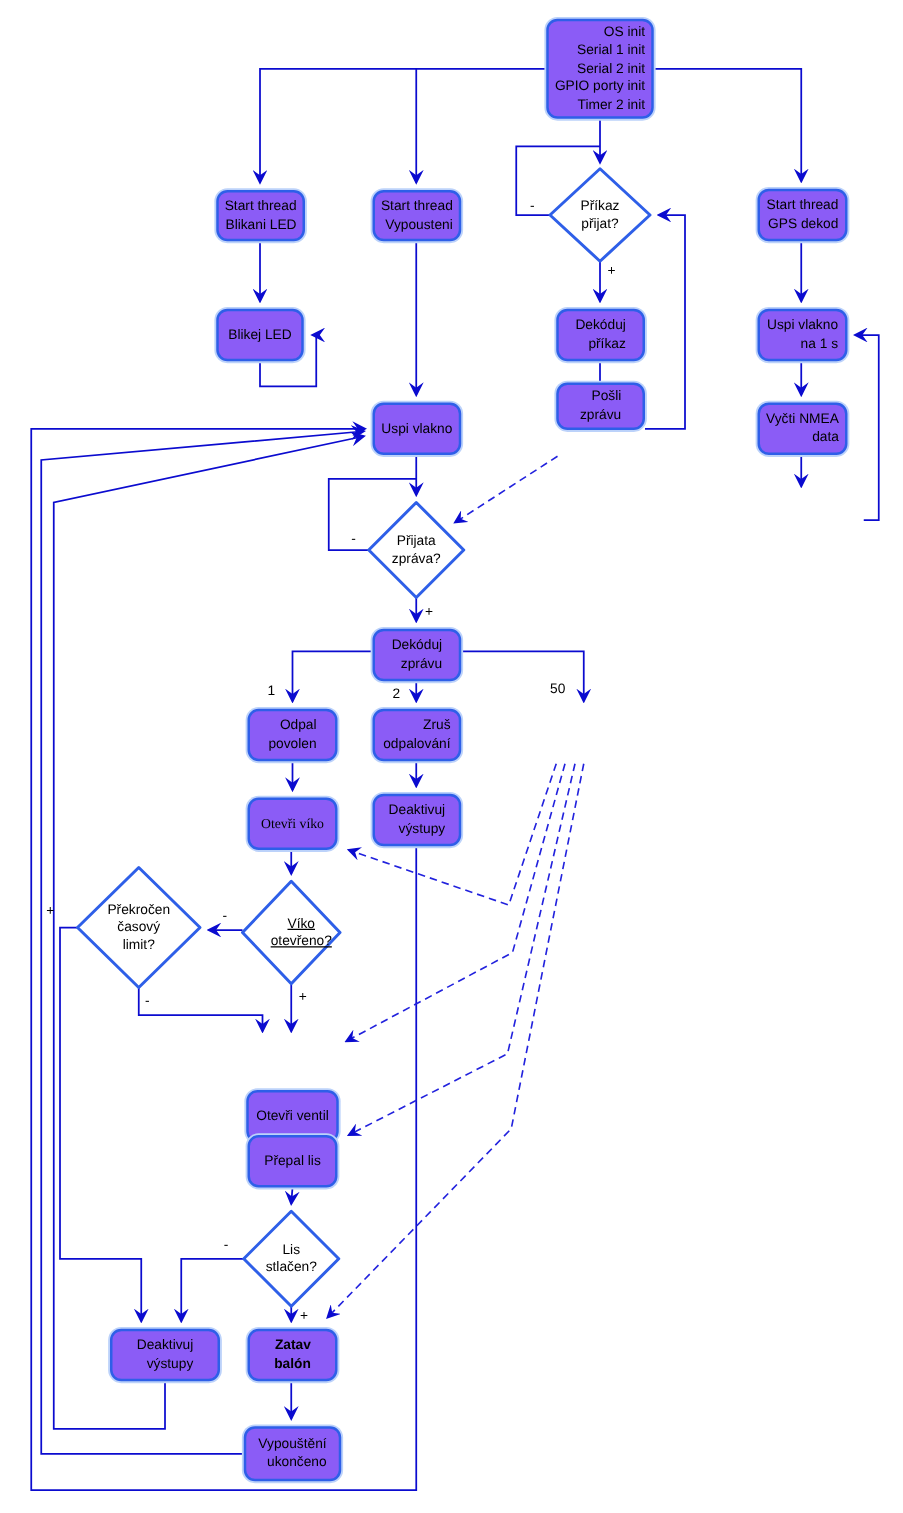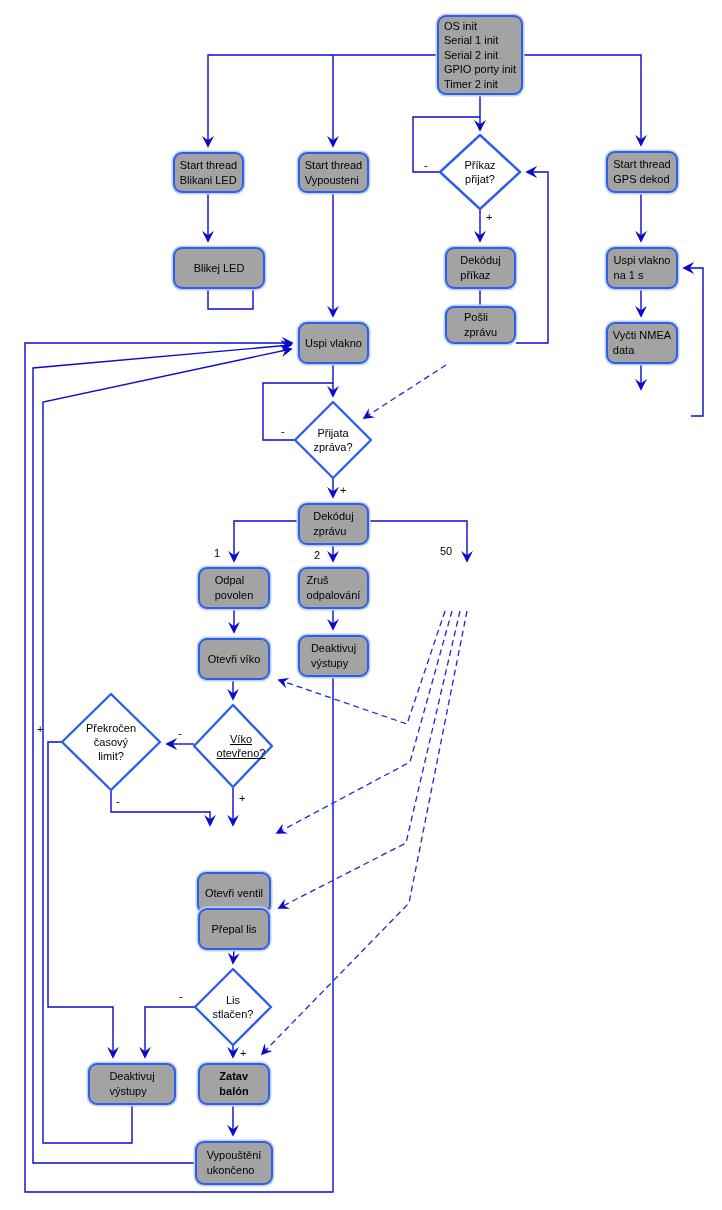--- a/index.html
+++ b/index.html
@@ -3,24 +3,24 @@
 <meta charset="utf-8">
 <style>
   html,body{margin:0;padding:0;background:#ffffff;}
   #canvas{
     position:relative;width:722px;height:1210px;background:#ffffff;
     font-family:"Liberation Sans",sans-serif;color:#000;overflow:hidden;
   }
   #wires{position:absolute;left:0;top:0;z-index:1;}
   .node{
     position:absolute;box-sizing:border-box;z-index:2;
-    border:2px solid #2e5fe8;border-radius:9px;background:#a3a3a3;
+    border:2px solid #2e5fe8;border-radius:9px;background:#8b5cf6;
     box-shadow:0 0 0 1.5px #bcd2fa;
     display:flex;align-items:center;justify-content:center;
-    text-align:left;font-size:11px;line-height:1.32;white-space:pre-line;
+    text-align:right;font-size:11px;line-height:1.32;white-space:pre-line;
   }
   .dlabel{
     position:absolute;z-index:3;display:flex;align-items:center;justify-content:center;
     text-align:center;font-size:11px;line-height:1.3;white-space:pre-line;background:transparent;
   }
   .elabel{
     position:absolute;z-index:3;font-size:11px;line-height:1;background:transparent;
   }
 </style>
 </head>
@@ -134,21 +134,21 @@
 
   <div class="node" style="left:173px;top:152px;width:71px;height:41px;">Start thread
 Blikani LED</div>
 
   <div class="node" style="left:298px;top:152px;width:71px;height:41px;">Start thread
 Vypousteni</div>
 
   <div class="node" style="left:606px;top:151px;width:72px;height:42px;">Start thread
 GPS dekod</div>
 
-  <div class="node" style="left:173px;top:247px;width:92px;height:42px;">Blikej LED</div>
+  <div class="node" style="left:173px;top:247px;width:70px;height:42px;">Blikej LED</div>
 
   <div class="node" style="left:445px;top:247px;width:71px;height:42px;">Dekóduj
 příkaz</div>
 
   <div class="node" style="left:606px;top:247px;width:72px;height:42px;">Uspi vlakno
 na 1 s</div>
 
   <div class="node" style="left:445px;top:306px;width:71px;height:38px;">Pošli
 zprávu</div>
 
@@ -161,21 +161,21 @@
   <div class="node" style="left:298px;top:503px;width:71px;height:42px;">Dekóduj
 zprávu</div>
 
   <div class="node" style="left:198px;top:567px;width:72px;height:42px;">Odpal
 povolen</div>
 
   <div class="node" style="left:298px;top:567px;width:71px;height:42px;">Zruš
 odpalování</div>
 
 
-  <div class="node" style="left:198px;top:638px;width:72px;height:42px;">Otevři víko</div>
+  <div class="node" style="left:198px;top:638px;width:72px;height:42px;font-family:Liberation Serif, serif;">Otevři víko</div>
 
   <div class="node" style="left:298px;top:635px;width:71px;height:42px;">Deaktivuj
 výstupy</div>
 
   <div class="node" style="left:197px;top:831px;width:74px;height:42px;margin-top:41px;">Otevři ventil</div>
 
   <div class="node" style="left:198px;top:908px;width:72px;height:42px;">Přepal lis</div>
 
   <div class="node" style="left:88px;top:1063px;width:88px;height:42px;">Deaktivuj
 výstupy</div>

